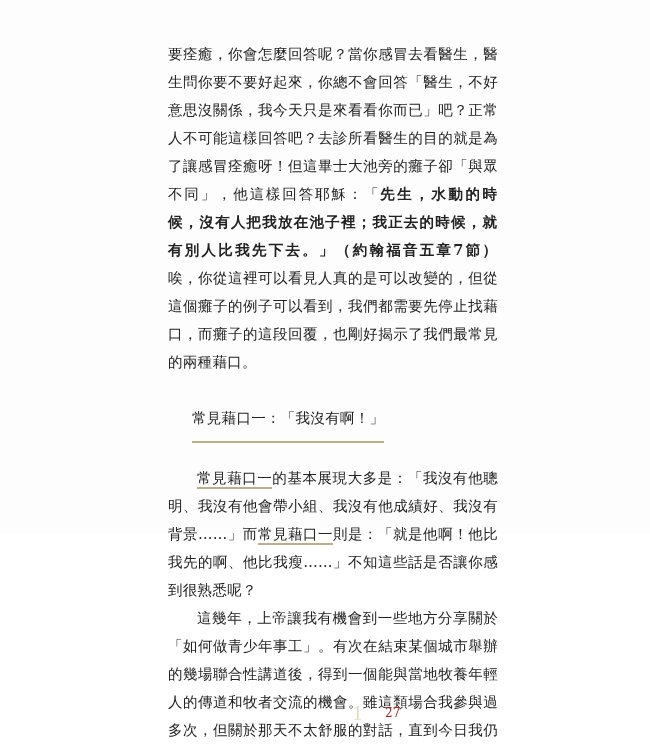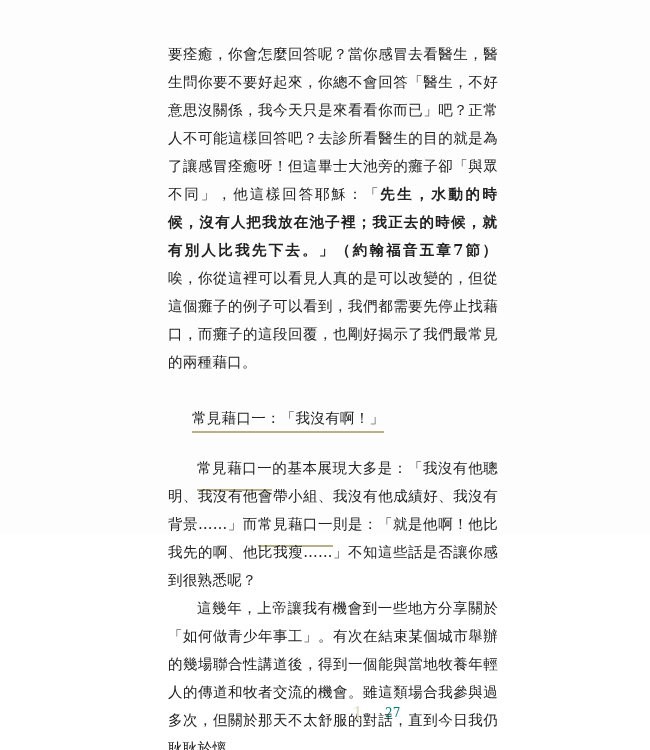--- a/index.html
+++ b/index.html
@@ -11,30 +11,30 @@
     .page { position: relative; width: 650px; height: 534px; background: #fdfdfd; }
     .body-text {
       position: absolute; left: 168px; top: 40px; width: 330px;
       font-size: 14.5px; line-height: 28px; letter-spacing: 0.3px;
     }
     .body-text p { margin: 0; text-align: justify; }
     .quote-bold { font-weight: bold; letter-spacing: 1px; }
     .indent { text-indent: 2em; }
     .spacer { height: 28px; }
     .heading-line {
-      display: inline-block; padding-bottom: 1px;
+      display: inline-block; padding-bottom: 11px;
       border-bottom: 2px solid #b9b087; line-height: 24px; margin-bottom: 3px;
     }
-    .ul { border-bottom: 2px solid #b9b087; padding-bottom: 13px; }
+    .ul { border-bottom: 2px solid #b9b087; padding-bottom: 1px; }
     .footer {
       position: absolute; left: 352px; top: 700px;
       display: flex; align-items: center; gap: 8px; font-size: 11px; color: #555;
     }
     .chapter-mark { font-size: 22px; color: #e4dcc2; font-family: "Liberation Serif", serif; }
-    .page-num { font-size: 12px; margin-left: 14px; color: #0f766e; }
+    .page-num { font-size: 12px; margin-left: 14px; color: #b91c1c; }
   </style>
 </head>
 <body>
 
 <div class="page">
   <div class="body-text">
     <p><span>要痊癒，你會怎麼回答呢？當你感冒去看醫生，醫生問你要不要好起來，你總不會回答「醫生，不好意思沒關係，我今天只是來看看你而已」吧？正常人不可能這樣回答吧？去診所看醫生的目的就是為了讓感冒痊癒呀！但這畢士大池旁的癱子卻「與眾不同」，他這樣回答耶穌：「</span><span class="quote-bold">先生，水動的時候，沒有人把我放在池子裡；我正去的時候，就有別人比我先下去。」（約翰福音五章7節）</span><span>唉，你從這裡可以看見人真的是可以改變的，但從這個癱子的例子可以看到，我們都需要先停止找藉口，而癱子的這段回覆，也剛好揭示了我們最常見的兩種藉口。</span></p>
 
     <div class="spacer"></div>
 

